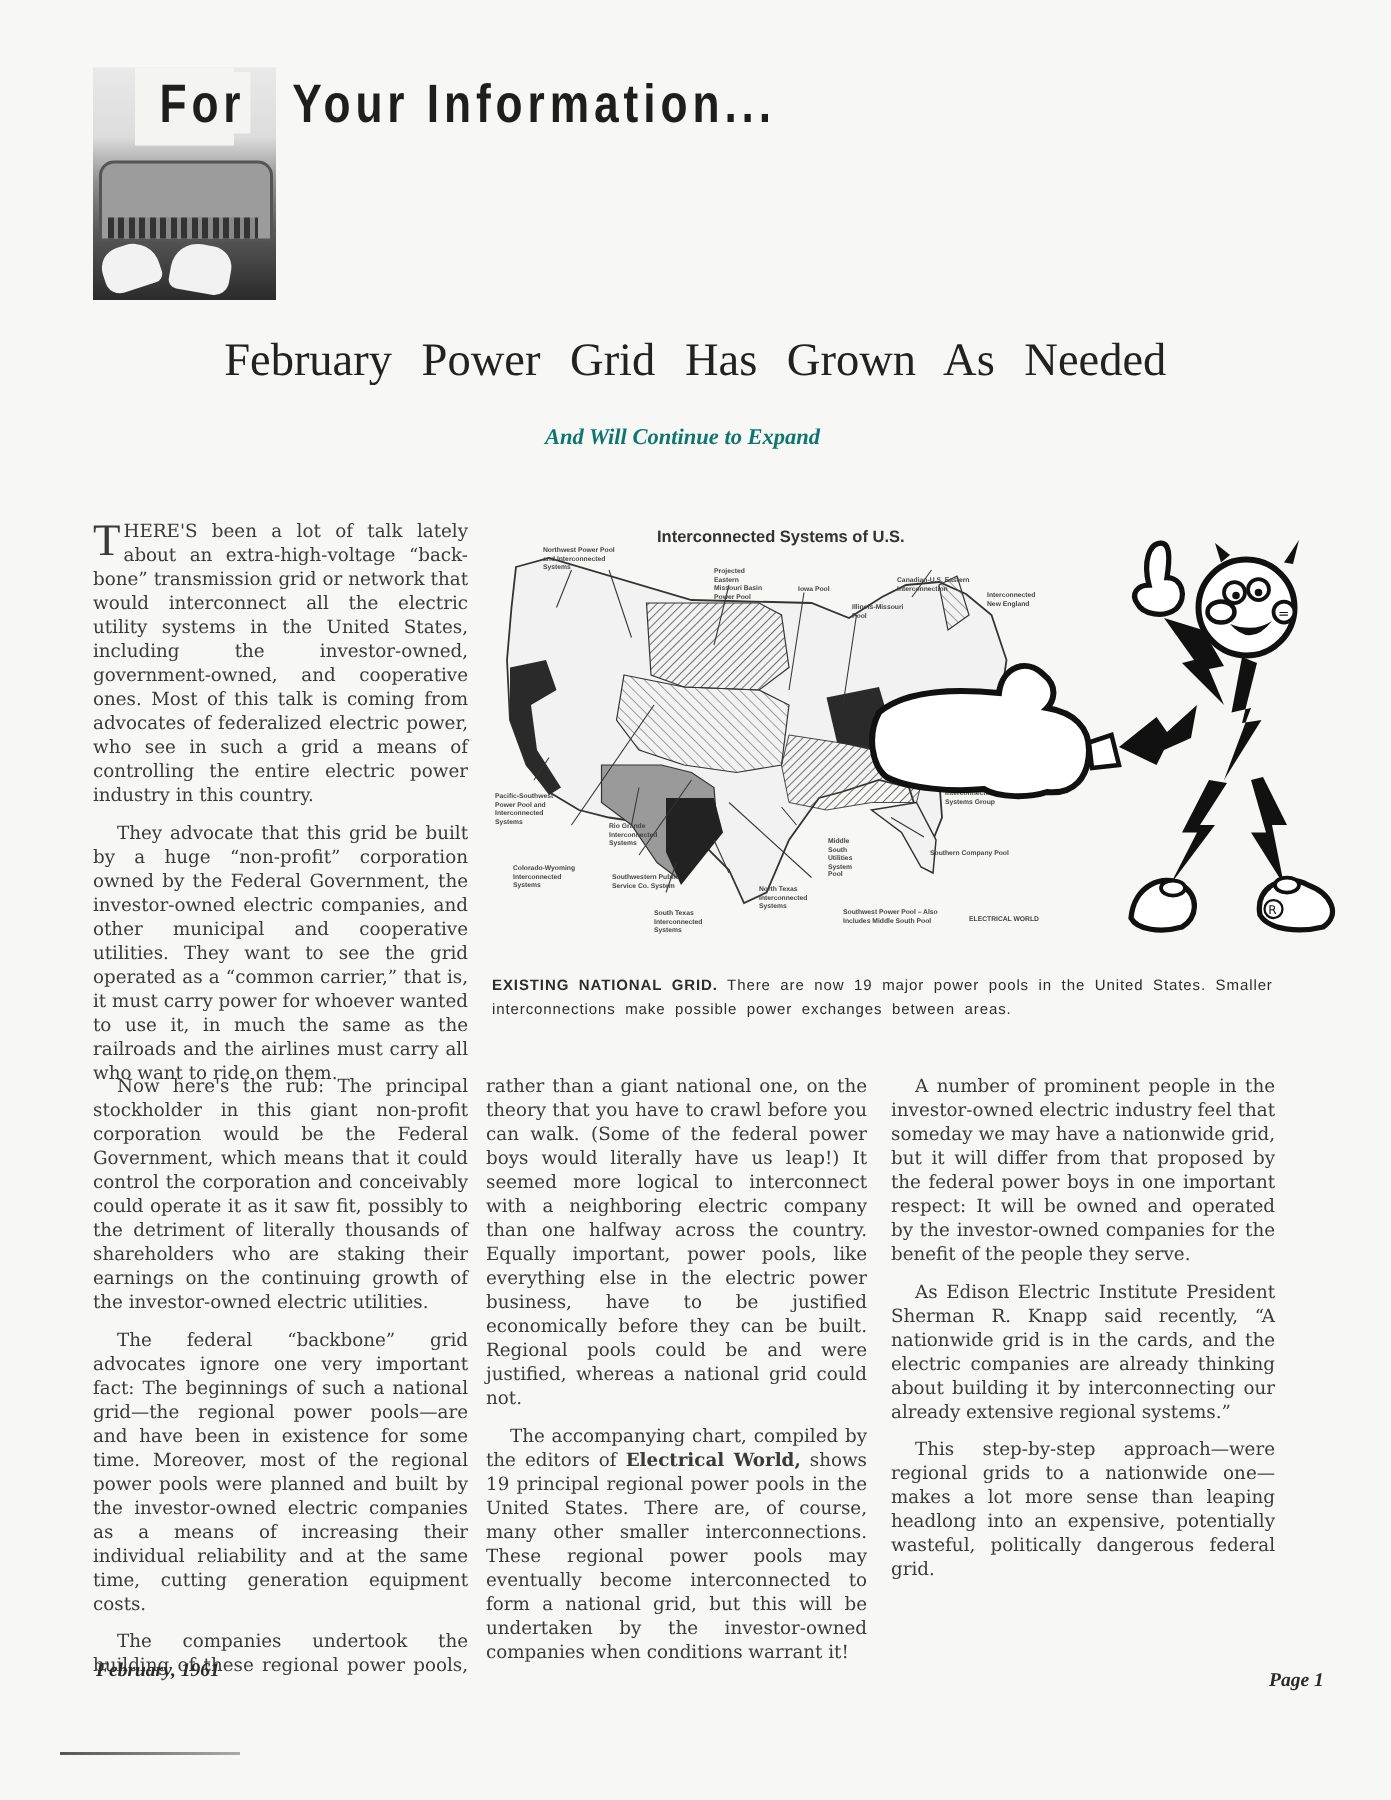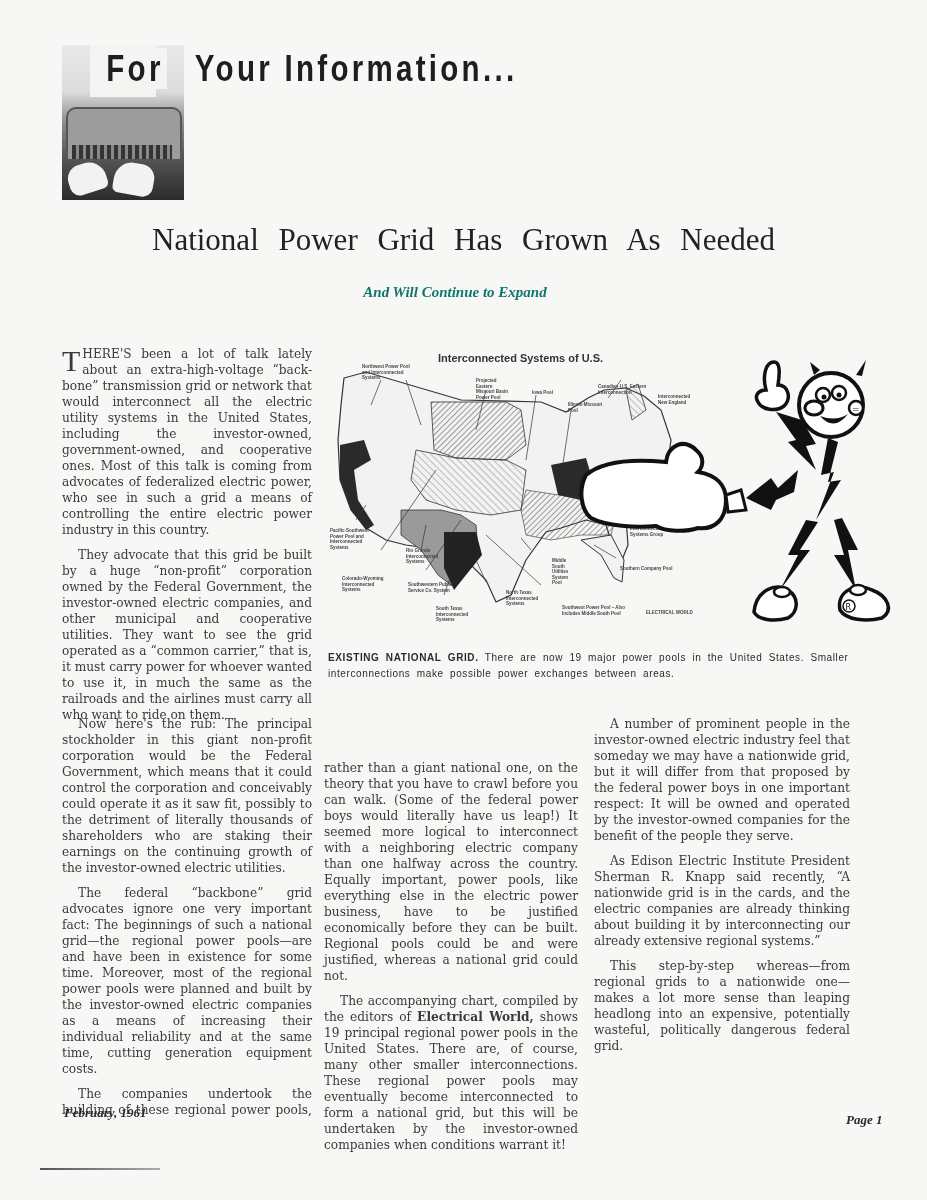--- a/index.html
+++ b/index.html
@@ -35,21 +35,21 @@
     left: 0; width: 910px; top: 284px; text-align: center;
     font-family: "Liberation Serif", serif; font-style: italic; font-weight: 700; font-size: 15px; color: #0f766e;
   }
   
   .col { position: absolute; font-size: 12.2px; line-height: 16px; text-align: justify; color: #3a3a3a; }
   .col p { margin: 0 0 9px 0; text-indent: 16px; }
   .col p.drop { text-indent: 0; }
   .dropcap { float: left; font-size: 30px; line-height: 26px; margin: 2px 2px 0 0; font-family: "Liberation Serif", serif; }
   .c1a { left: 62px; top: 346px; width: 250px; }
   .c1b { left: 62px; top: 716px; width: 250px; }
-  .c2 { left: 324px; top: 716px; width: 254px; margin-top: 44px; }
+  .c2 { left: 324px; top: 716px; width: 254px; }
   .c3 { left: 594px; top: 716px; width: 256px; }
   .sig { float: right; font-weight: 700; font-size: 11px; }
   
   .figure { left: 326px; top: 350px; width: 580px; height: 285px; }
   .map-title { position:absolute; left: 112px; top: 2px; font-family: "Liberation Sans", sans-serif; font-weight: 700; font-size: 11px; color:#333; }
   .map-label { position:absolute; font-family: "Liberation Sans", sans-serif; font-size: 4.5px; line-height: 5.5px; color: #444; font-weight: 700; }
   .caption {
     left: 328px; top: 650px; width: 530px; font-family: "Liberation Sans", sans-serif; font-size: 10px;
     line-height: 16px; letter-spacing: 0.6px; color: #2c2c2c; word-spacing: 3px;
   }
@@ -65,21 +65,21 @@
   <div class="tw-paper"></div>
   <div class="tw-body"></div>
   <div class="tw-keys"></div>
   <div class="tw-hand1"></div>
   <div class="tw-hand2"></div>
 </div>
 <div class="abs header-title">
   <span class="w1">For</span><span class="sp"></span><span>Your Information...</span>
 </div>
 
-<h1 class="abs headline" style="margin:0;font-weight:400;">National Power Grid Has Grown As Needed</h1>
+<h1 class="abs headline" style="margin:0;font-weight:400;">February Power Grid Has Grown As Needed</h1>
 <div class="abs subhead">And Will Continue to Expand</div>
 
 <div class="col c1a">
   <p class="drop"><span class="dropcap">T</span><span>HERE'S been a lot of talk lately about an extra-high-voltage “back-bone” transmission grid or network that would interconnect all the electric utility systems in the United States, including the investor-owned, government-owned, and cooperative ones. Most of this talk is coming from advocates of federalized electric power, who see in such a grid a means of controlling the entire electric power industry in this country.</span></p>
   <p>They advocate that this grid be built by a huge “non-profit” corporation owned by the Federal Government, the investor-owned electric companies, and other municipal and cooperative utilities. They want to see the grid operated as a “common carrier,” that is, it must carry power for whoever wanted to use it, in much the same as the railroads and the airlines must carry all who want to ride on them.</p>
 </div>
 
 <div class="abs figure">
   <div class="map-title">Interconnected Systems of U.S.</div>
   <svg width="580" height="285" style="position:absolute;left:0;top:0">
@@ -193,18 +193,18 @@
 </div>
 
 <div class="col c2">
   <p style="text-indent:0;">rather than a giant national one, on the theory that you have to crawl before you can walk. (Some of the federal power boys would literally have us leap!) It seemed more logical to interconnect with a neighboring electric company than one halfway across the country. Equally important, power pools, like everything else in the electric power business, have to be justified economically before they can be built. Regional pools could be and were justified, whereas a national grid could not.</p>
   <p><span>The accompanying chart, compiled by the editors of </span><b>Electrical World,</b><span> shows 19 principal regional power pools in the United States. There are, of course, many other smaller interconnections. These regional power pools may eventually become interconnected to form a national grid, but this will be undertaken by the investor-owned companies when conditions warrant it!</span></p>
 </div>
 
 <div class="col c3">
   <p>A number of prominent people in the investor-owned electric industry feel that someday we may have a nationwide grid, but it will differ from that proposed by the federal power boys in one important respect: It will be owned and operated by the investor-owned companies for the benefit of the people they serve.</p>
   <p>As Edison Electric Institute President Sherman R. Knapp said recently, “A nationwide grid is in the cards, and the electric companies are already thinking about building it by interconnecting our already extensive regional systems.”</p>
-  <p>This step-by-step whereas—from regional grids to a nationwide one—makes a lot more sense than leaping headlong into an expensive, potentially wasteful, politically dangerous federal grid.</p>
+  <p>This step-by-step approach—were regional grids to a nationwide one—makes a lot more sense than leaping headlong into an expensive, potentially wasteful, politically dangerous federal grid.</p>
 </div>
 
 <div class="abs footer-date">February, 1961</div>
 <div class="abs footer-page">Page 1</div>
 <div class="abs bottom-rule"></div>
 
 </body></html>

